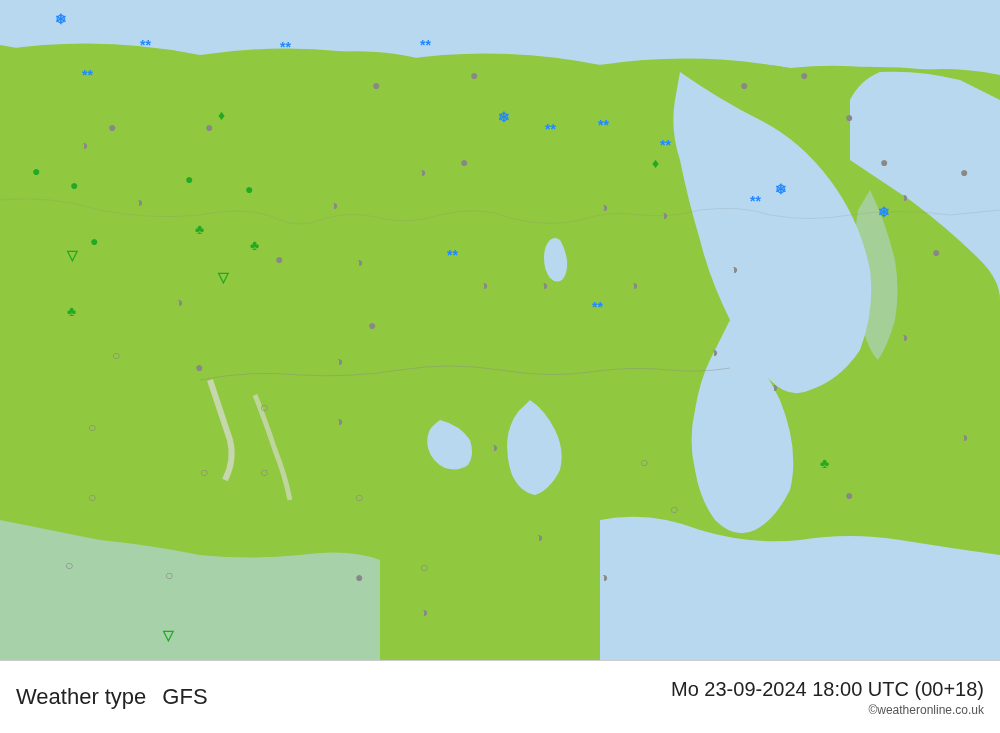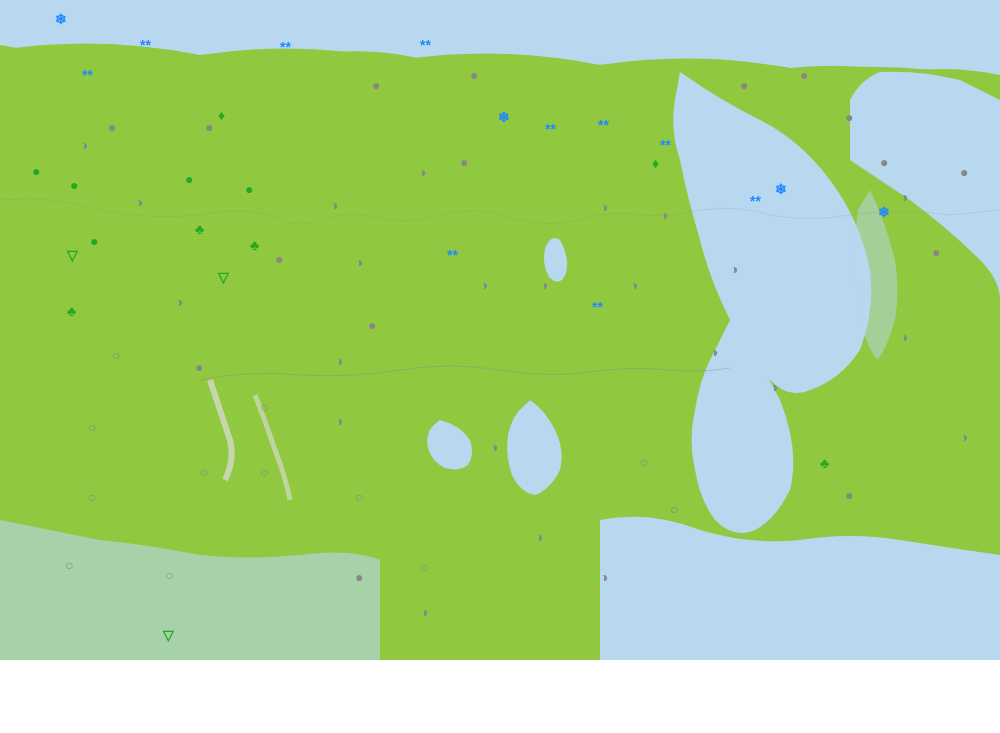--- a/index.html
+++ b/index.html
@@ -217,13 +217,24 @@
         <div class="wx-symbol" style="left: 218px; top: 270px; position: absolute; font-size: 14px; font-weight: bold; user-select: none; line-height: 1; color: rgb(34, 170, 34);">▽</div>
         <div class="wx-symbol" style="left: 820px; top: 456px; position: absolute; font-size: 14px; font-weight: bold; user-select: none; line-height: 1; color: rgb(34, 170, 34);">♣</div>
         <div class="wx-symbol" style="left: 163px; top: 628px; position: absolute; font-size: 14px; font-weight: bold; user-select: none; line-height: 1; color: rgb(34, 170, 34);">▽</div>
         <div class="wx-symbol" style="left: 592px; top: 300px; position: absolute; font-size: 14px; font-weight: bold; user-select: none; line-height: 1; color: rgb(34, 136, 255);">**</div>
         <div class="wx-symbol" style="left: 878px; top: 205px; position: absolute; font-size: 14px; font-weight: bold; user-select: none; line-height: 1; color: rgb(34, 136, 255);">❄</div>
         <div class="wx-symbol" style="left: 65px; top: 558px; position: absolute; font-size: 14px; font-weight: bold; user-select: none; line-height: 1; color: rgb(136, 136, 136);">○</div>
         <div class="wx-symbol" style="left: 165px; top: 568px; position: absolute; font-size: 14px; font-weight: bold; user-select: none; line-height: 1; color: rgb(136, 136, 136);">○</div>
       </div>
   </div>
 
+  <div id="bottom-bar">
+    <div class="bottom-left">
+      <span class="label-weather">Weather</span>
+      <span class="label-type">type</span>
+      <span class="label-gfs">GFS</span>
+    </div>
+    <div class="bottom-right">
+      <span class="date-time">Mo 23-09-2024 18:00 UTC (00+18)</span>
+      <span class="copyright">©weatheronline.co.uk</span>
+    </div>
+  </div>
 </div>
 
 </body></html>

